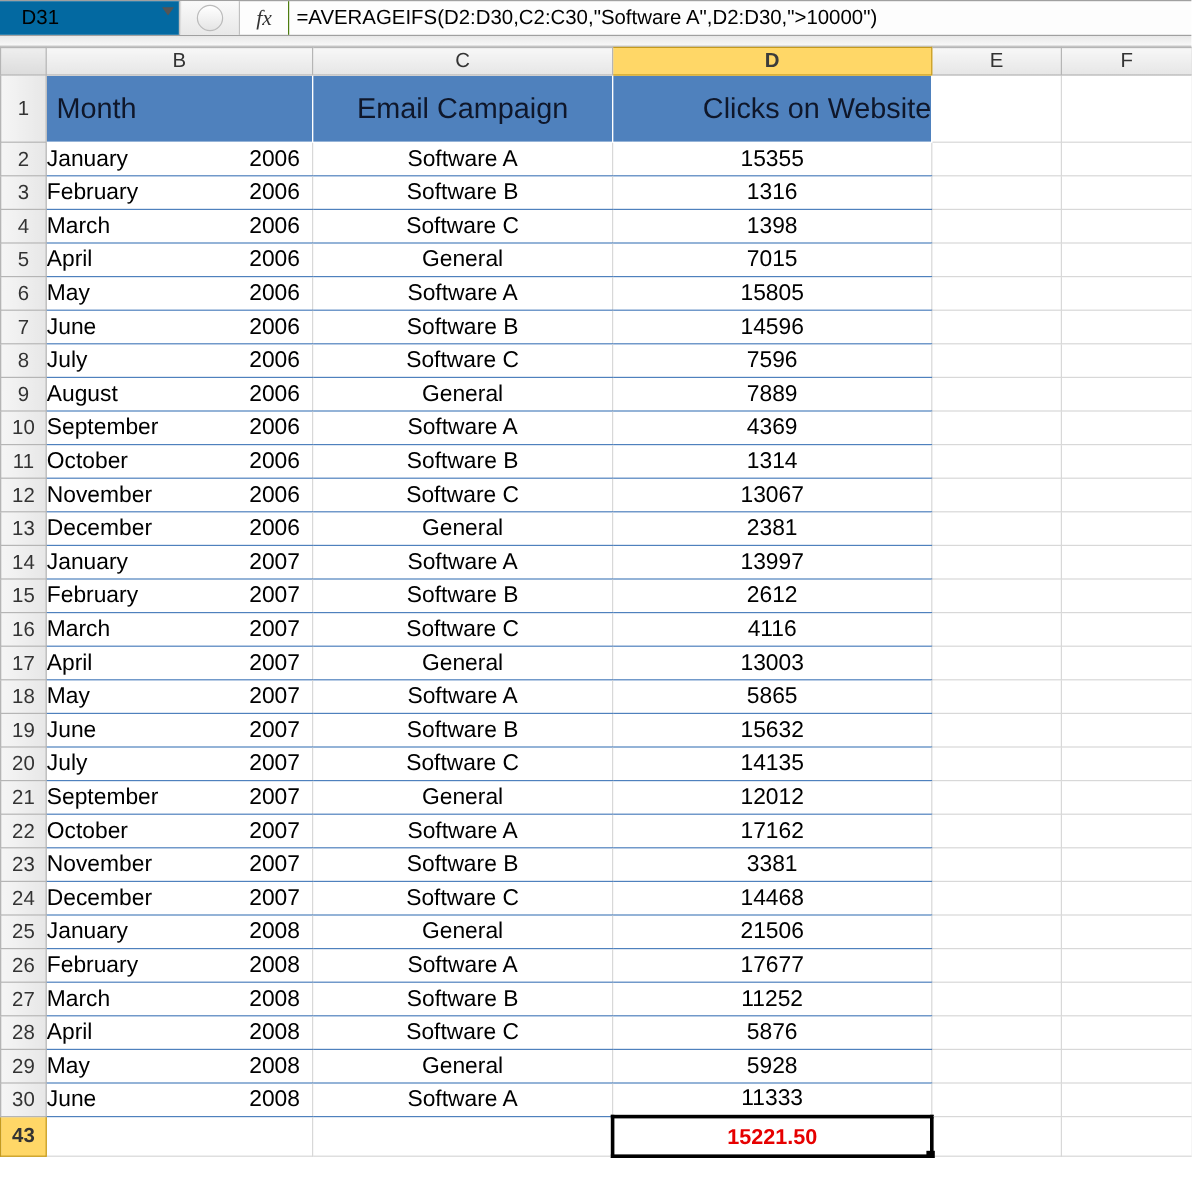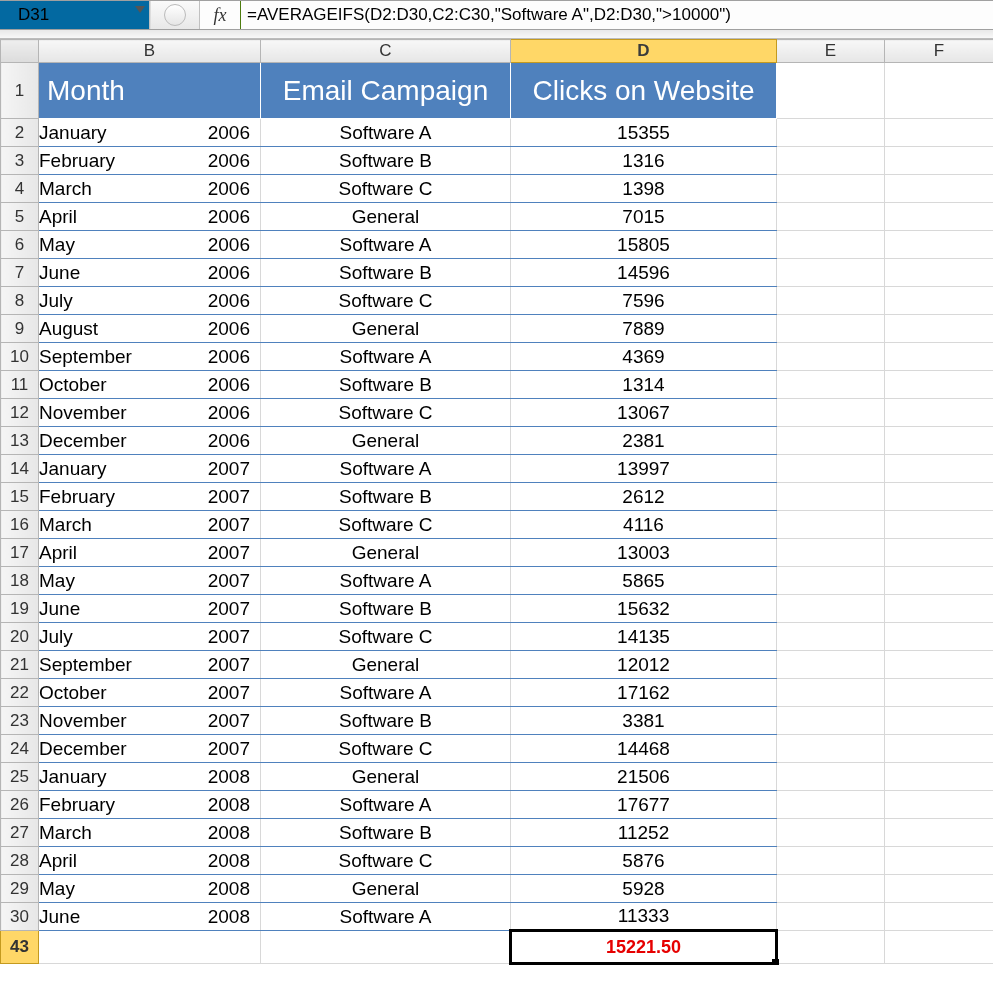--- a/index.html
+++ b/index.html
@@ -12,21 +12,21 @@
   .formula-input{flex:1;height:100%;display:flex;align-items:center;padding-left:6px;font-size:17px;white-space:nowrap;overflow:hidden;}
   .sep-bar{height:8px;background:linear-gradient(#e8e8e8,#f8f8f8);border-bottom:1px solid #bcbcbc;}
   table.grid{border-collapse:collapse;table-layout:fixed;width:993px;}
   table.grid th,table.grid td{padding:0;margin:0;}
   .col-hdr{background:linear-gradient(#f7f7f7,#e6e6e6);border:1px solid #b5b5b5;color:#333;font-weight:normal;text-align:center;font-size:17px;height:22px;}
   .col-hdr.sel{background:#ffd767;border-color:#c49a1f;font-weight:bold;color:#3b3b3b;}
   .row-hdr{background:linear-gradient(to right,#f5f5f5,#e7e7e7);border:1px solid #b5b5b5;color:#333;text-align:center;font-size:17px;width:38px;}
   .row-hdr.sel{background:#ffd767;border-color:#c49a1f;font-weight:bold;}
   .corner{background:linear-gradient(#eeeeee,#dcdcdc);border:1px solid #b5b5b5;}
   td.cell{border-right:1px solid #d8d8d8;border-bottom:1px solid #d8d8d8;height:28px;box-sizing:border-box;padding:0 6px;vertical-align:middle;overflow:hidden;white-space:nowrap;}
-  tr.hdr-row td.cell{background:#4f81bd;color:#ffffff;font-size:28px;height:56px;border-right:1px solid #fff;border-bottom:1px solid #fff;}
+  tr.hdr-row td.cell{background:#4f81bd;color:#0f172a;font-size:24px;height:56px;border-right:1px solid #fff;border-bottom:1px solid #fff;}
   tr.hdr-row td.cell.blank{background:#fff;border-right:1px solid #d8d8d8;border-bottom:1px solid #d8d8d8;}
   tr.data-row td.cell.b{border-bottom:1px solid #4f81bd;text-align:left;}
   tr.data-row td.cell.c{border-bottom:1px solid #4f81bd;text-align:center;}
   tr.data-row td.cell.d{border-bottom:1px solid #4f81bd;text-align:center;}
   tr.data-row td.cell.b span.year{float:right;padding-right:10px;}
   td.result-cell{border:3px solid #000;text-align:center;color:#e60000;font-weight:bold;font-size:18px;height:30px;position:relative;}
   td.result-cell::after{content:"";position:absolute;right:-4px;bottom:-4px;width:7px;height:7px;background:#000;}
   tr.result-row td.cell{height:32px;}
 </style>
 </head>
@@ -64,21 +64,21 @@
       <th class="col-hdr sel">D</th>
       <th class="col-hdr">E</th>
       <th class="col-hdr">F</th>
     </tr>
   </thead>
   <tbody id="grid-body">
       <tr class="hdr-row">
         <td class="row-hdr">1</td>
         <td class="cell" style="text-align: left; padding-left: 8px;">Month</td>
         <td class="cell" style="text-align: center;">Email Campaign</td>
-        <td class="cell" style="text-align: center;">Clicks on Website</td>
+        <td class="cell" style="text-align: right;">Clicks on Website</td>
         <td class="cell blank"></td>
         <td class="cell blank"></td>
       </tr>
       <tr class="data-row">
         <td class="row-hdr">2</td>
         <td class="cell b"><span>January</span><span class="year">2006</span></td>
         <td class="cell c">Software A</td>
         <td class="cell d">15355</td>
         <td class="cell"></td>
         <td class="cell"></td>

